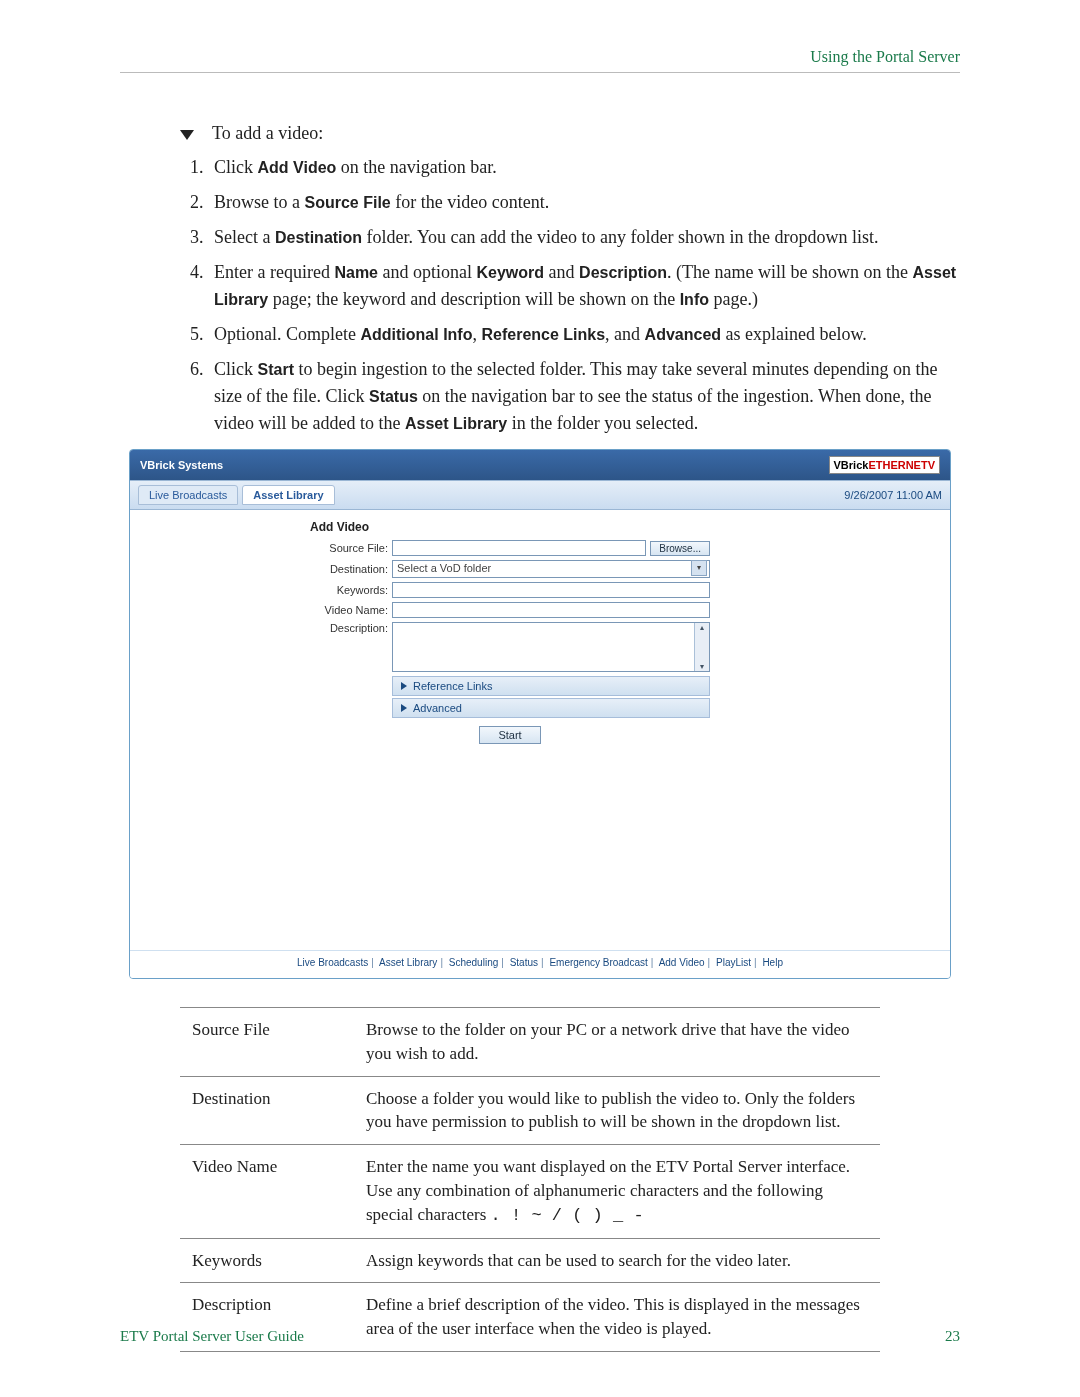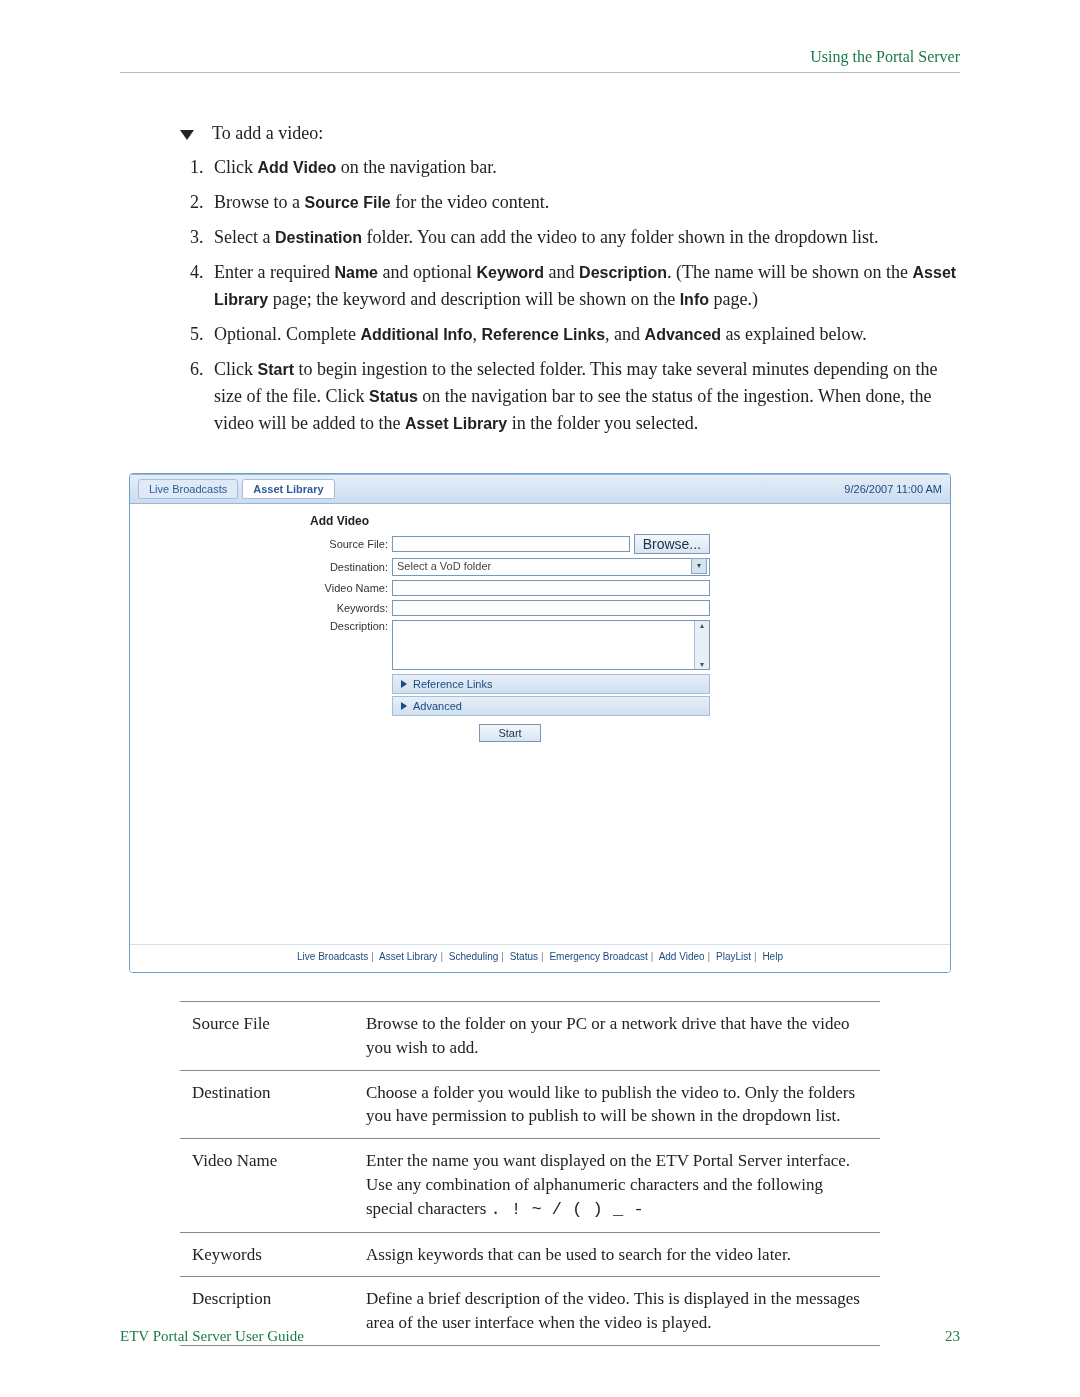--- a/index.html
+++ b/index.html
@@ -38,21 +38,21 @@
     display: inline-block;
     width: 0; height: 0;
     border-left: 7px solid transparent;
     border-right: 7px solid transparent;
     border-top: 10px solid #222;
     margin-right: 18px;
     position: relative;
     top: 1px;
   }
   ol.steps {
-    margin: 0 0 36px 60px;
+    margin: 0 0 12px 60px;
     padding-left: 28px;
     font-size: 18px;
     line-height: 1.5;
   }
   ol.steps li {
     margin-bottom: 8px;
     padding-left: 6px;
   }
   .bold-sans {
     font-family: Arial, Helvetica, sans-serif;
@@ -177,21 +177,21 @@
   .ss-textarea .scroll {
     position:absolute; right:0; top:0; bottom:0; width:14px;
     background:#e8eef6; border-left:1px solid #aac0d8;
     display:flex; flex-direction:column; justify-content:space-between;
     font-size:8px; color:#456; align-items:center;
   }
   .ss-browse {
     border:1px solid #7a97b6;
     background:linear-gradient(#f2f7fc,#d7e5f2);
     padding:1px 8px;
-    font-size:14px;
+    font-size:10px;
     margin-left:4px;
     color:#234;
   }
   .ss-expander {
     background: linear-gradient(#e7eff8,#cfe0f0);
     border:1px solid #a6bdda;
     margin: 2px 0 0 82px;
     padding:3px 8px;
     font-size:11px;
     color:#1a4a80;
@@ -276,20 +276,24 @@
     </li>
     <li>
       <span>Optional. Complete </span><span class="bold-sans">Additional Info</span><span>, </span><span class="bold-sans">Reference Links</span><span>, and </span><span class="bold-sans">Advanced</span><span> as explained below.</span>
     </li>
     <li>
       <span>Click </span><span class="bold-sans">Start</span><span> to begin ingestion to the selected folder. This may take several minutes depending on the size of the file. Click </span><span class="bold-sans">Status</span><span> on the navigation bar to see the status of the ingestion. When done, the video will be added to the </span><span class="bold-sans">Asset Library</span><span> in the folder you selected.</span>
     </li>
   </ol>
 
   <div class="screenshot">
+    <div class="ss-topbar">
+      <span>VBrick Systems</span>
+      <span class="ss-logo"><span>VBrick</span><span class="red">ETHERNETV</span></span>
+    </div>
     <div class="ss-tabbar">
       <div class="ss-tab"><span>Live Broadcasts</span></div>
       <div class="ss-tab active"><span>Asset Library</span></div>
       <div class="ss-date">9/26/2007 11:00 AM</div>
     </div>
     <div class="ss-body">
       <div class="ss-form">
         <div class="ss-heading">Add Video</div>
         <div class="ss-row">
           <div class="ss-label">Source File:</div>
@@ -297,25 +301,25 @@
           <div class="ss-browse">Browse...</div>
         </div>
         <div class="ss-row">
           <div class="ss-label">Destination:</div>
           <div class="ss-select">
             <span>Select a VoD folder</span>
             <span class="arrow">▾</span>
           </div>
         </div>
         <div class="ss-row">
+          <div class="ss-label">Keywords:</div>
+          <div class="ss-input"></div>
+        </div>
+        <div class="ss-row">
           <div class="ss-label">Video Name:</div>
-          <div class="ss-input"></div>
-        </div>
-        <div class="ss-row">
-          <div class="ss-label">Keywords:</div>
           <div class="ss-input"></div>
         </div>
         <div class="ss-row" style="align-items:flex-start">
           <div class="ss-label">Description:</div>
           <div class="ss-textarea">
             <div class="scroll">
                 <span>▴</span>
                 <span>▾</span>
               </div>
           </div>

